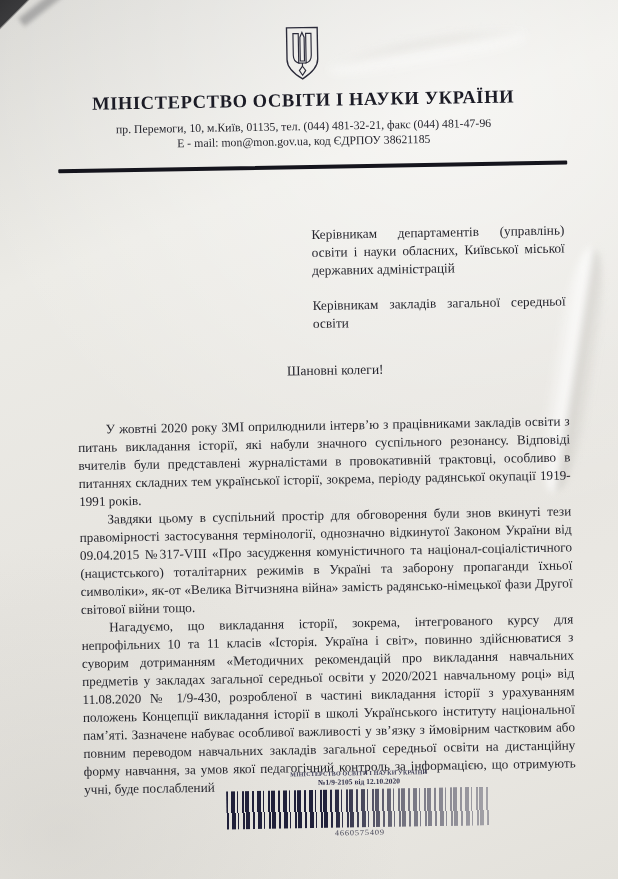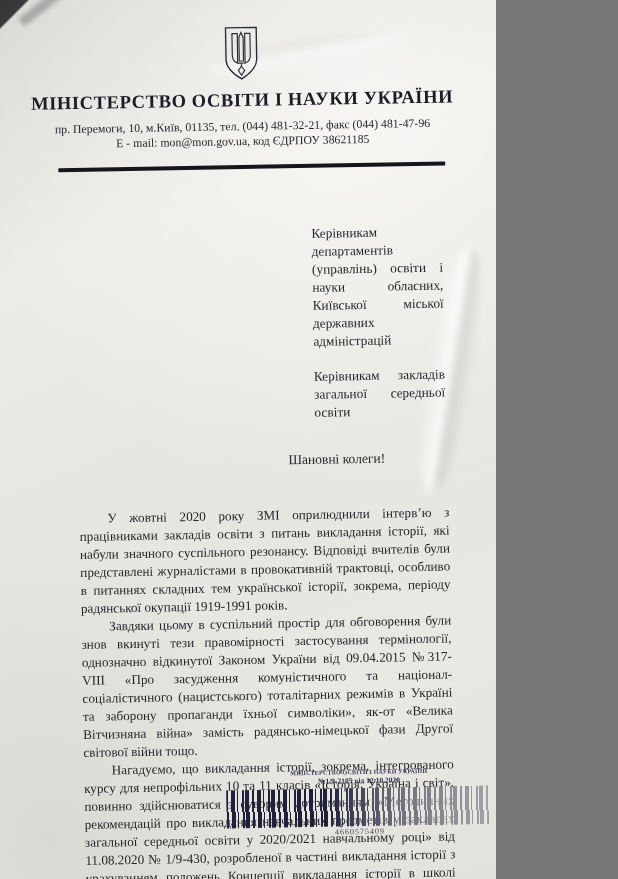--- a/index.html
+++ b/index.html
@@ -1,17 +1,17 @@
 <!DOCTYPE html>
 <html><head>
 <meta charset="utf-8">
 <style>
   html,body { margin:0; padding:0; background:#777; }
   .photo {
-    position:relative; width:496px; height:879px; overflow:hidden;
+    position:relative; width:618px; height:879px; overflow:hidden;
     font-family:"Liberation Serif","DejaVu Serif",serif;
     background:
       radial-gradient(130% 80% at 72% 12%, rgba(255,255,255,0.55), rgba(255,255,255,0) 60%),
       radial-gradient(100% 60% at 10% 95%, rgba(200,198,192,0.45), rgba(200,198,192,0) 55%),
       linear-gradient(158deg, #d9d8d4 0%, #ecebe6 26%, #e7e5e0 55%, #eae8e3 78%, #e3e1db 100%);
   }
   
   .corner-tl {
     position:absolute; top:0; left:0; width:52px; height:52px;
     background:linear-gradient(135deg, #333335 0%, #3a3a3c 26%, rgba(58,58,60,0) 29%);

